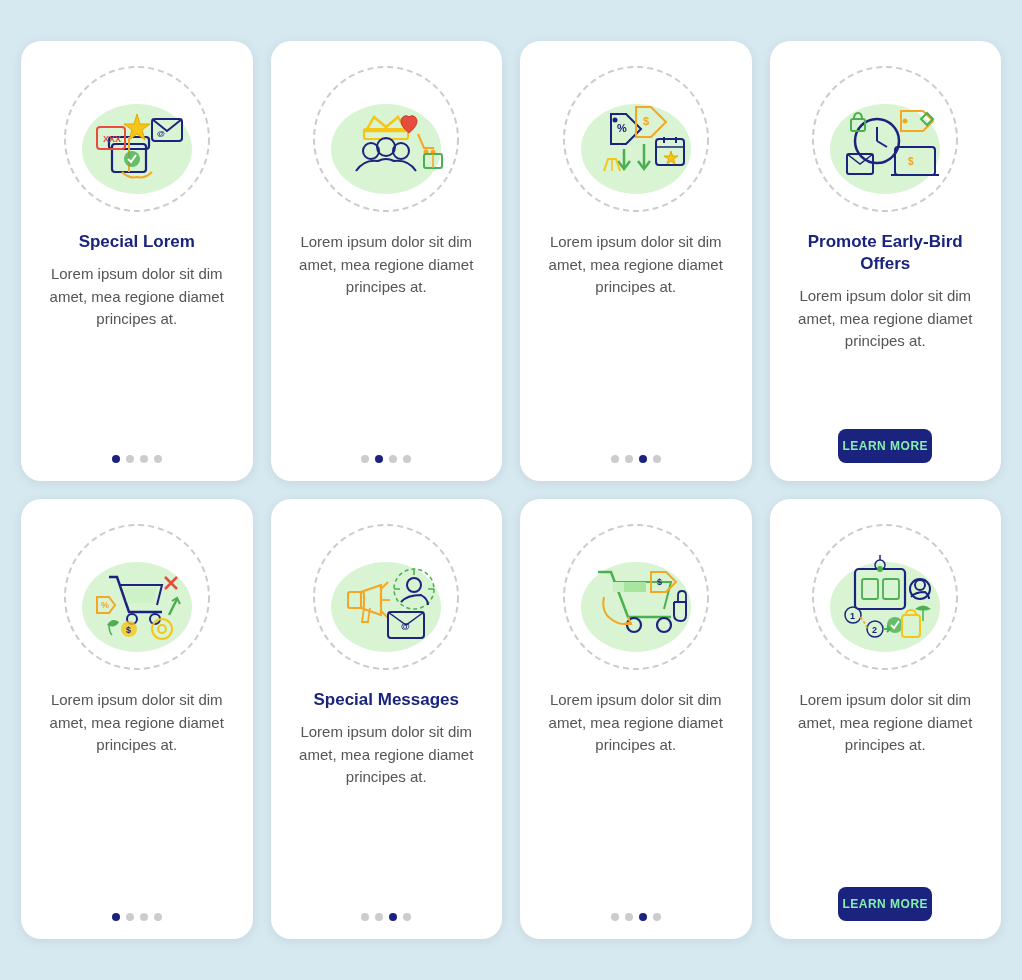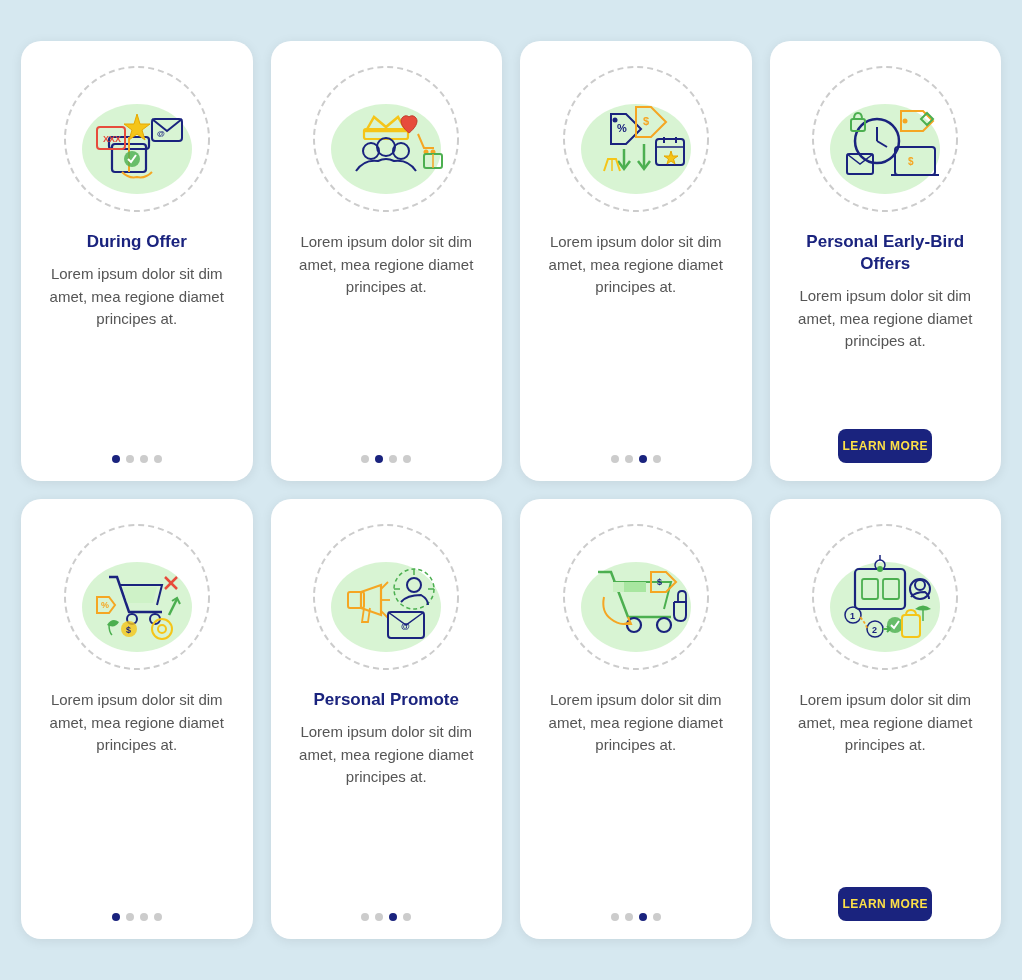--- a/index.html
+++ b/index.html
@@ -66,21 +66,21 @@
       width: 8px;
       height: 8px;
       border-radius: 50%;
       background: #ccc;
     }
     .dot.active {
       background: #1a237e;
     }
     .btn-learn {
       background: #1a237e;
-      color: #fde047;
+      color: #86efac;
       border: none;
       border-radius: 8px;
       padding: 10px 4px;
       font-size: 12px;
       font-weight: 700;
       letter-spacing: 0.5px;
       cursor: pointer;
       text-transform: uppercase;
     }
     
@@ -118,21 +118,21 @@
 
         <rect x="40" y="68" width="28" height="22" rx="3" fill="none" stroke="#e74c3c" stroke-width="2"></rect>
         <text x="46" y="83" font-size="9" fill="#e74c3c" font-weight="bold">XXX</text>
 
         <path d="M65 113 Q72 120 80 118 Q88 120 95 113" fill="none" stroke="#f5a623" stroke-width="2"></path>
 
         <circle cx="75" cy="100" r="8" fill="#4caf50" opacity="0.8"></circle>
         <polyline points="71,100 74,103 79,96" fill="none" stroke="#fff" stroke-width="2"></polyline>
       </svg>
     </div>
-    <div class="card-title">During Offer</div>
+    <div class="card-title">Special Lorem</div>
     <div class="card-body">Lorem ipsum dolor sit dim amet, mea regione diamet principes at.</div>
     <div class="card-footer">
       <div class="dot active"></div>
       <div class="dot"></div>
       <div class="dot"></div>
       <div class="dot"></div>
     </div>
   </div>
 
   <div class="card">
@@ -225,21 +225,21 @@
         <line x1="86" y1="116" x2="134" y2="116" stroke="#1a237e" stroke-width="2"></line>
         <text x="103" y="106" font-size="10" fill="#f5a623" font-weight="bold">$</text>
 
         <rect x="42" y="95" width="26" height="20" rx="2" fill="none" stroke="#1a237e" stroke-width="2"></rect>
         <polyline points="42,95 55,105 68,95" fill="none" stroke="#1a237e" stroke-width="1.5"></polyline>
 
         <rect x="46" y="60" width="14" height="12" rx="2" fill="none" stroke="#4caf50" stroke-width="2"></rect>
         <path d="M49 60 Q49 54 53 54 Q57 54 57 60" fill="none" stroke="#4caf50" stroke-width="2"></path>
       </svg>
     </div>
-    <div class="card-title">Personal Early-Bird Offers</div>
+    <div class="card-title">Promote Early-Bird Offers</div>
     <div class="card-body">Lorem ipsum dolor sit dim amet, mea regione diamet principes at.</div>
     <div class="card-footer">
       <button class="btn-learn">LEARN MORE</button>
     </div>
   </div>
 
   <div class="card">
     <div class="card-illustration">
       <svg width="160" height="160" viewBox="0 0 160 160">
         <circle class="dashed-circle" cx="80" cy="80" r="72"></circle>
@@ -299,21 +299,21 @@
 
         <line x1="88" y1="72" x2="94" y2="72" stroke="#4caf50" stroke-width="1.5"></line>
         <line x1="122" y1="72" x2="128" y2="72" stroke="#4caf50" stroke-width="1.5"></line>
         <line x1="108" y1="52" x2="108" y2="58" stroke="#4caf50" stroke-width="1.5"></line>
 
         <rect x="82" y="95" width="36" height="26" rx="3" fill="none" stroke="#1a237e" stroke-width="2"></rect>
         <polyline points="82,95 100,108 118,95" fill="none" stroke="#1a237e" stroke-width="1.5"></polyline>
         <text x="95" y="112" font-size="9" fill="#1a237e" font-weight="bold">@</text>
       </svg>
     </div>
-    <div class="card-title">Personal Promote</div>
+    <div class="card-title">Special Messages</div>
     <div class="card-body">Lorem ipsum dolor sit dim amet, mea regione diamet principes at.</div>
     <div class="card-footer">
       <div class="dot"></div>
       <div class="dot"></div>
       <div class="dot active"></div>
       <div class="dot"></div>
     </div>
   </div>
 
   <div class="card">

